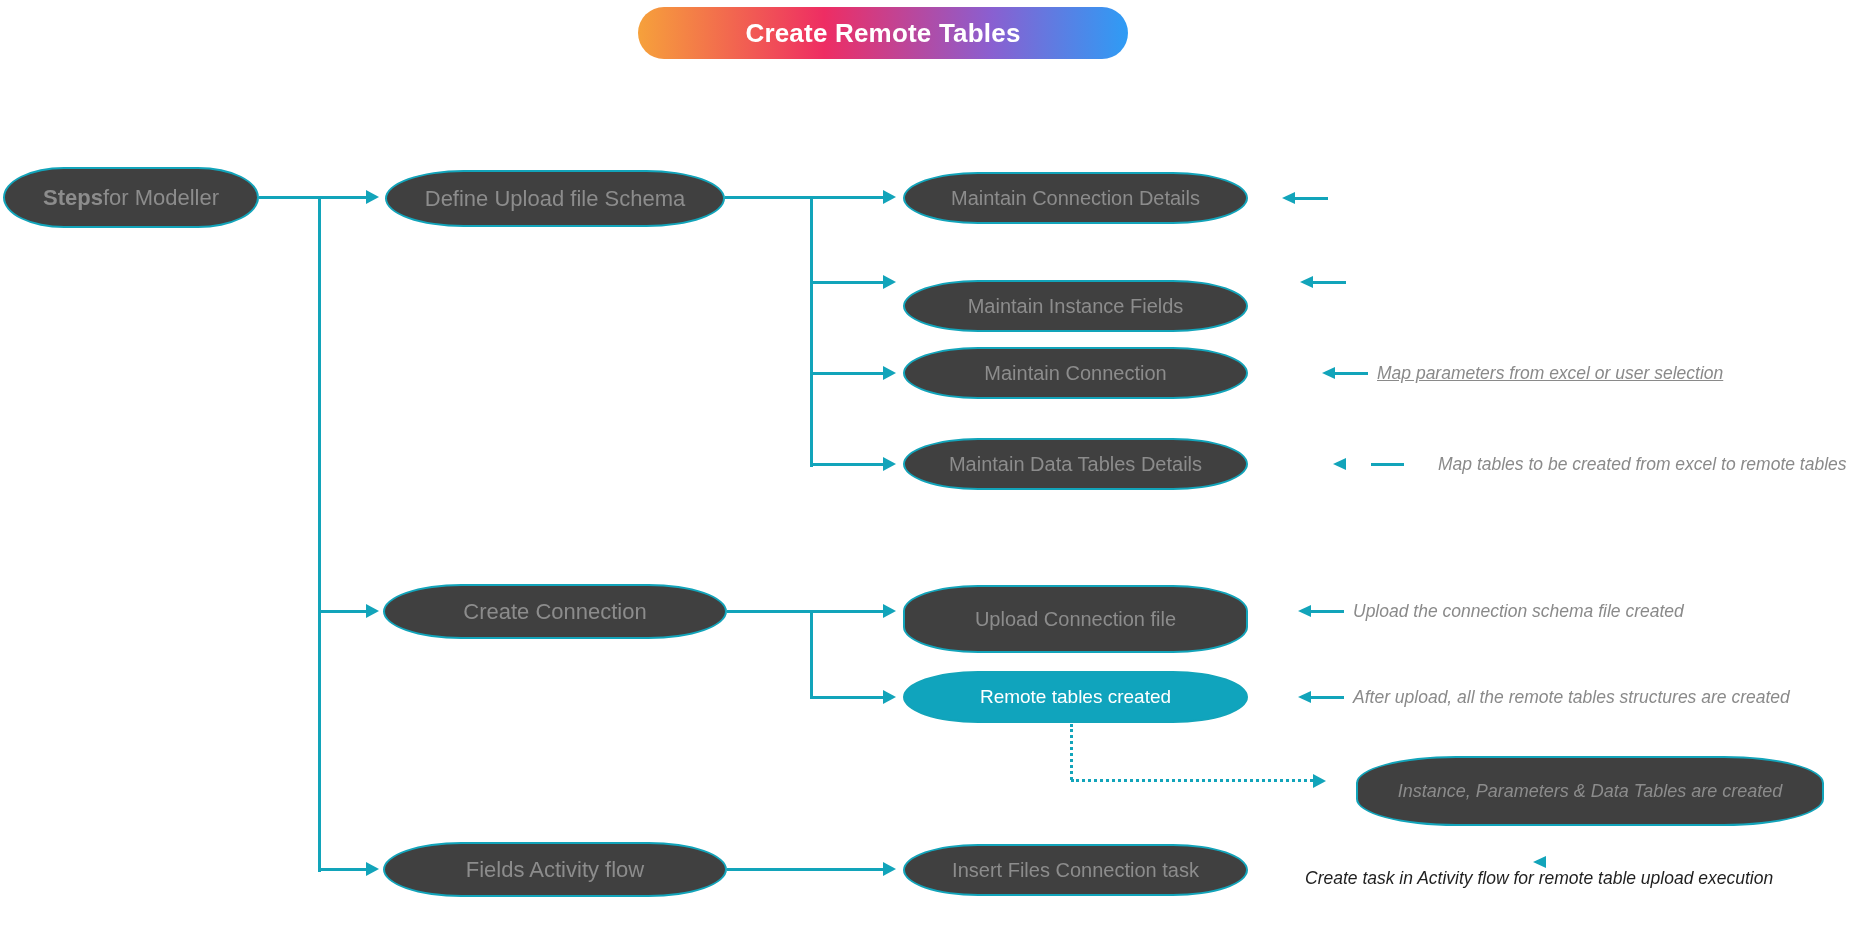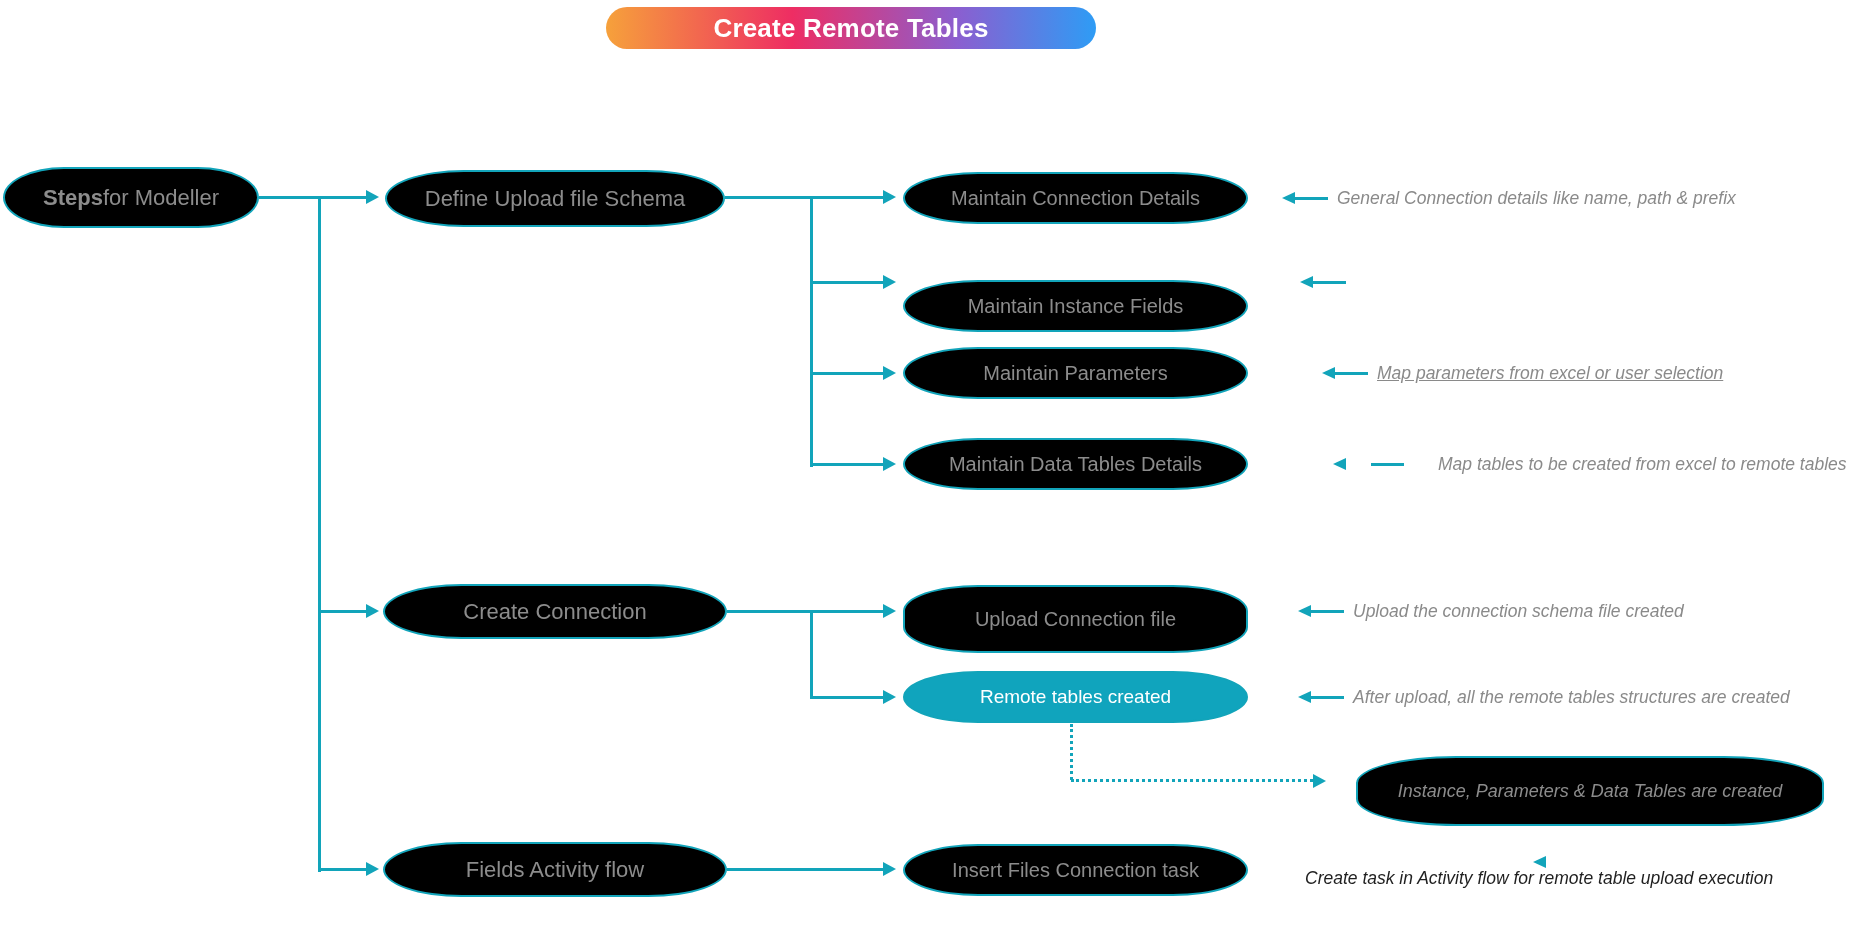--- a/index.html
+++ b/index.html
@@ -7,27 +7,27 @@
     --remote-fill:#10a4bd; --remote-text:#ffffff;
     --title-gradient-start:#f6a13b; --title-gradient-pink:#ee2d63;
     --title-gradient-purple:#8a5fd0; --title-gradient-end:#2e9cf5; --title-text:#ffffff;
   }
   html,body{margin:0;padding:0;background:#ffffff;}
   .canvas{
     position:relative;width:1869px;height:944px;background:#ffffff;overflow:hidden;
     font-family:"Liberation Sans", sans-serif;
   }
   .title-pill{
-    position:absolute;left:606px;top:7px;width:490px;height:42px;border-radius:27px;
+    position:absolute;left:638px;top:7px;width:490px;height:52px;border-radius:27px;
     background:linear-gradient(90deg,var(--title-gradient-start) 0%,var(--title-gradient-pink) 38%,var(--title-gradient-purple) 72%,var(--title-gradient-end) 100%);
     display:flex;align-items:center;justify-content:center;
     color:var(--title-text);font-size:26px;font-weight:bold;letter-spacing:.2px;
   }
   .node{
-    position:absolute;box-sizing:border-box;background:#000000;
+    position:absolute;box-sizing:border-box;background:#404040;
     border:2.5px solid var(--teal);
     display:flex;align-items:center;justify-content:center;
     color:var(--node-text);font-size:20px;white-space:nowrap;
   }
   .node.big{font-size:22px;}
   .node.filled{background:var(--remote-fill);color:var(--remote-text);font-size:19px;}
   .node.italic{font-style:italic;font-size:18px;}
   .hl{position:absolute;height:3px;background:var(--teal);}
   .vl{position:absolute;width:3px;background:var(--teal);}
   .dvl{position:absolute;width:0;border-left:3px dotted var(--teal);}
@@ -66,21 +66,21 @@
     <span>Fields Activity flow</span>
   </div>
 
   <div class="node" style="left:903px;top:172px;width:345px;height:52px;border-radius:75px/26px;">
     <span>Maintain Connection Details</span>
   </div>
   <div class="node" style="left:903px;top:256px;width:345px;height:52px;border-radius:75px/26px;margin-top:24px;">
     <span>Maintain Instance Fields</span>
   </div>
   <div class="node" style="left:903px;top:347px;width:345px;height:52px;border-radius:75px/26px;">
-    <span>Maintain Parameters</span>
+    <span>Maintain Connection</span>
   </div>
   <div class="node" style="left:903px;top:438px;width:345px;height:52px;border-radius:75px/26px;">
     <span>Maintain Data Tables Details</span>
   </div>
   <div class="node" style="left:903px;top:585px;width:345px;height:68px;border-radius:75px/26px;">
     <span>Upload Connection file</span>
   </div>
   <div class="node filled" style="left:903px;top:671px;width:345px;height:52px;border-radius:75px/26px;">
     <span>Remote tables created</span>
   </div>
@@ -119,21 +119,20 @@
   <div class="hl" style="left:727px;top:868px;width:157px;"></div>
   <div class="ar" style="left:883px;top:862px;"></div>
 
   <div class="dvl" style="left:1070px;top:724px;height:56px;"></div>
   <div class="dhl" style="left:1071px;top:779px;width:242px;"></div>
   <div class="ar" style="left:1313px;top:774px;"></div>
 
   <div class="note" style="left:1282px;top:184px;">
     <span class="al-head"></span>
       <span class="al-line"></span>
-      <span class="note-text">General Connection  details like name, path &amp; prefix</span>
   </div>
   <div class="note" style="left:1300px;top:268px;">
     <span class="al-head"></span>
       <span class="al-line"></span>
   </div>
   <div class="note" style="left:1322px;top:359px;text-decoration:underline;">
     <span class="al-head"></span>
       <span class="al-line"></span>
       <span class="note-text">Map parameters from excel or user selection</span>
   </div>

